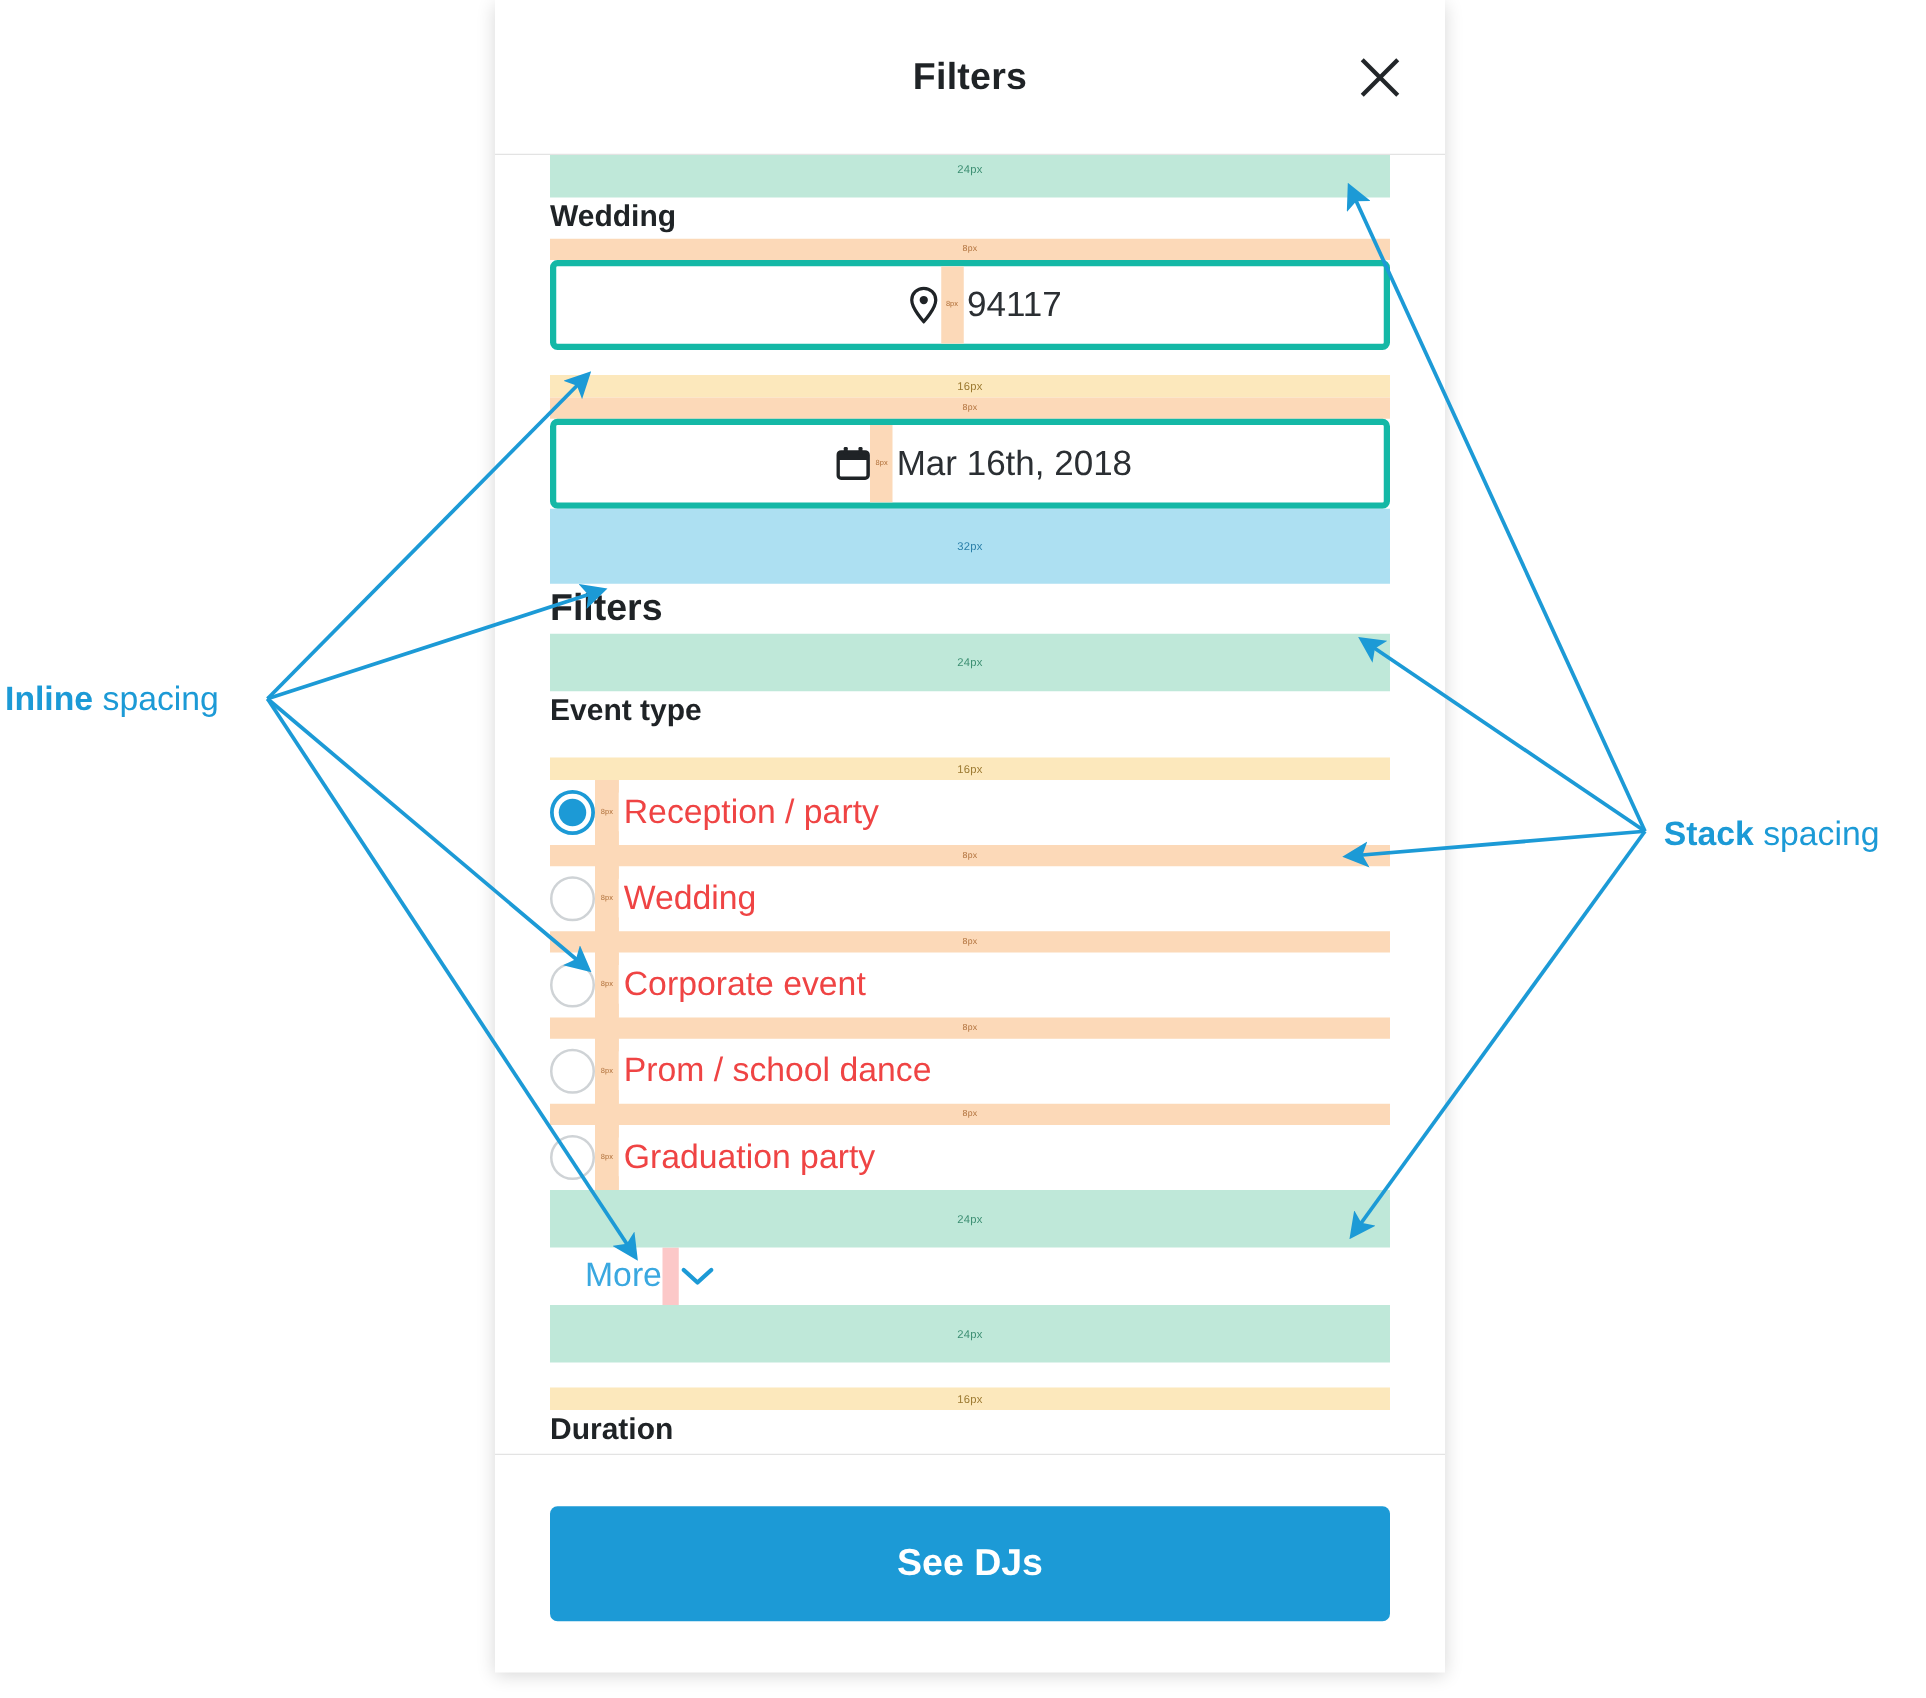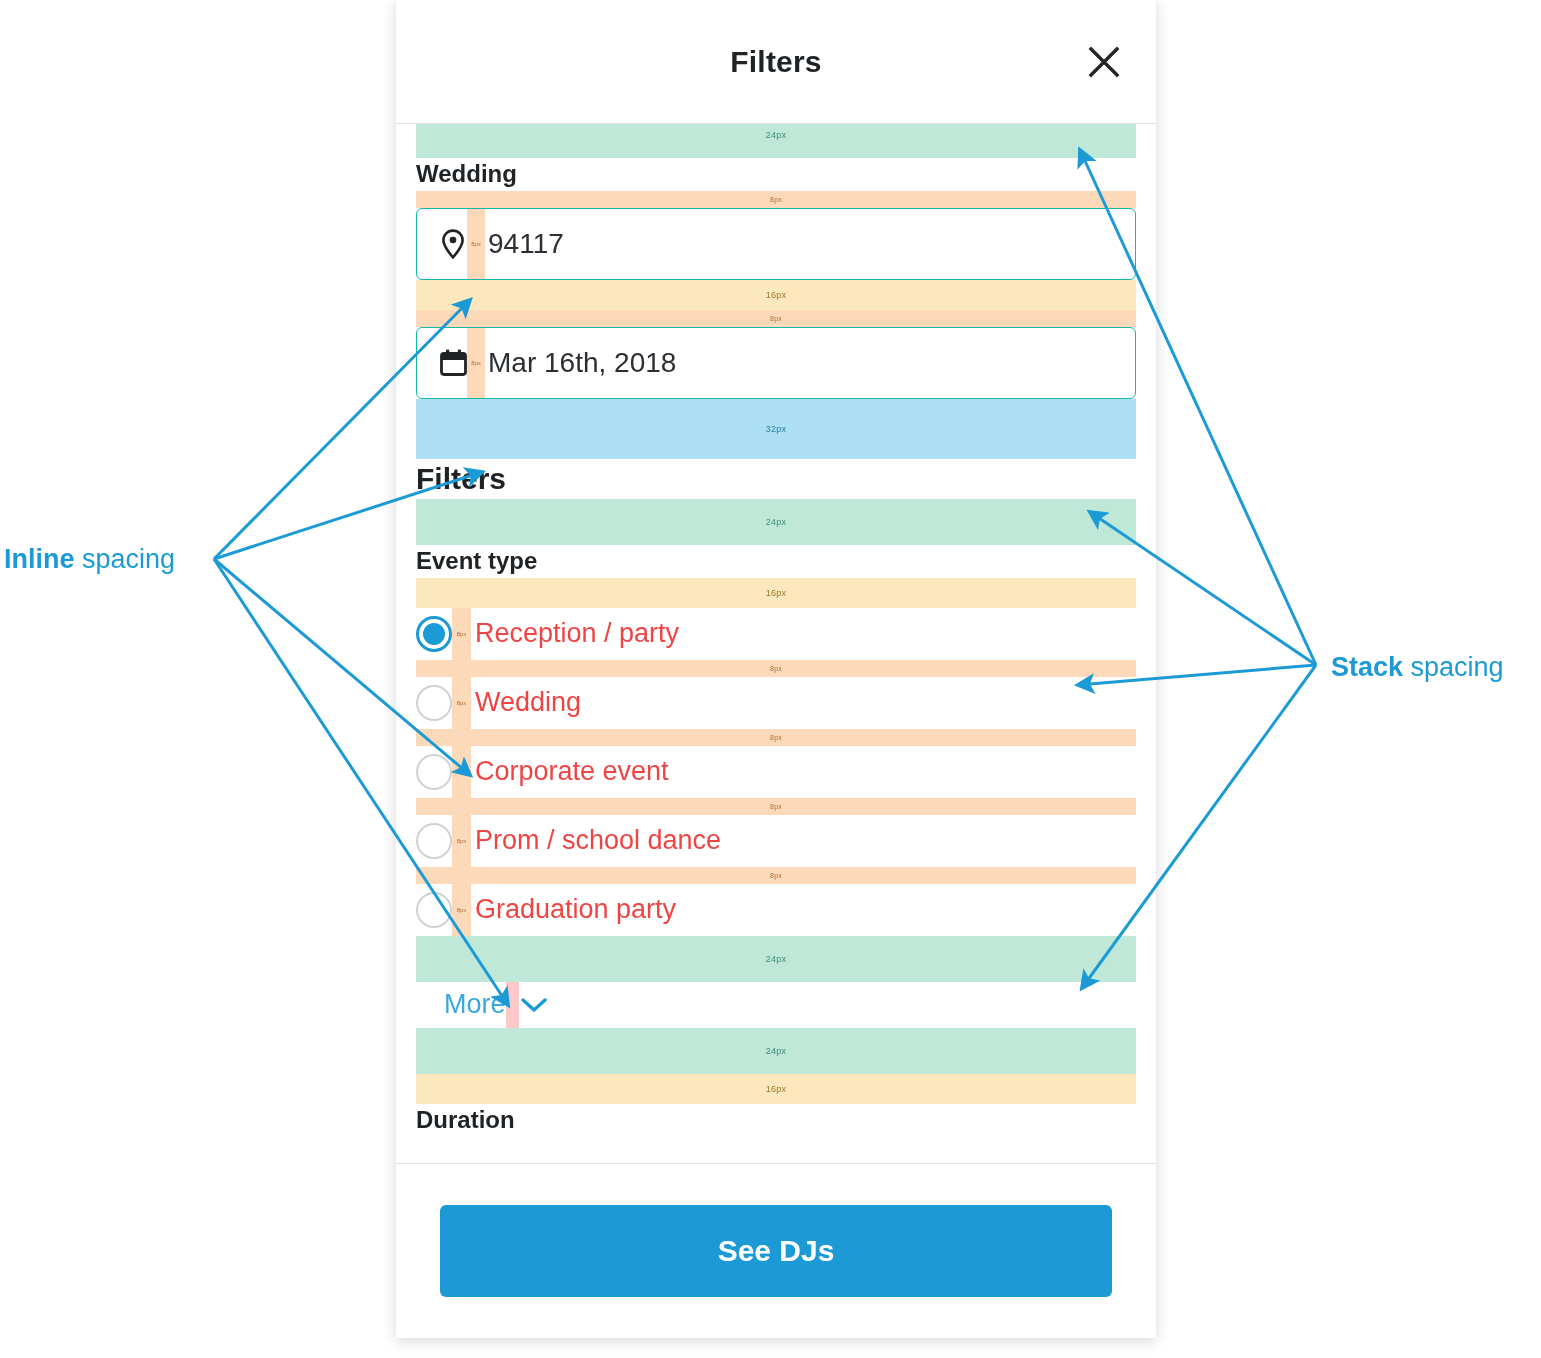--- a/index.html
+++ b/index.html
@@ -53,21 +53,21 @@
   .close-btn svg { display:block; }
 
   .modal-body {
     position: relative;
     flex: 1 1 auto;
     overflow: hidden;
     border-bottom: 1px solid #e3e3e3;
   }
   .body-inner {
     position: relative;
-    padding: 0 20px;
+    padding: 0 44px;
     margin-top: -12px;
   }
 
   .modal-footer {
     flex: 0 0 174px;
     display: flex;
     align-items: center;
     justify-content: center;
     padding: 0 44px;
   }
@@ -81,21 +81,21 @@
     justify-content: center;
     font-size: 9px;
     letter-spacing: .2px;
   }
   .band.g   { background: #bfe8d9; color: #3d8f73; }
   .band.y   { background: #fce8bc; color: #9c7a31; }
   .band.o   { background: #fcd9b8; color: #b0703a; }
   .band.b   { background: #ade0f2; color: #2a7fa8; }
   .h24 { height: 46px; }
   .h32 { height: 60px; }
-  .h16 { height: 30px; }
+  .h16 { height: 18px; margin-top: 20px; }
   .h8  { height: 17px; font-size: 7px; }
 
   
   .section-label {
     font-size: 24px;
     font-weight: 700;
     color: #1f2326;
     line-height: 1.2;
     padding: 2px 0;
   }
@@ -104,27 +104,28 @@
     font-weight: 700;
     color: #1f2326;
     line-height: 1.2;
     padding: 2px 0;
   }
 
   
   .field {
     position: relative;
     height: 72px;
-    border: 1px solid #14b8a6;
+    border: 5px solid #14b8a6;
     border-radius: 6px;
     background: #ffffff;
     display: flex;
     align-items: center;
     padding-left: 22px;
     overflow: hidden;
+    justify-content: center;
   }
   .field .fi-icon {
     width: 28px; height: 34px;
     display: flex; align-items: center; justify-content: center;
     flex: 0 0 auto;
     color: #1f2326;
   }
   .field .inline-gap {
     position: relative;
     width: 18px;

